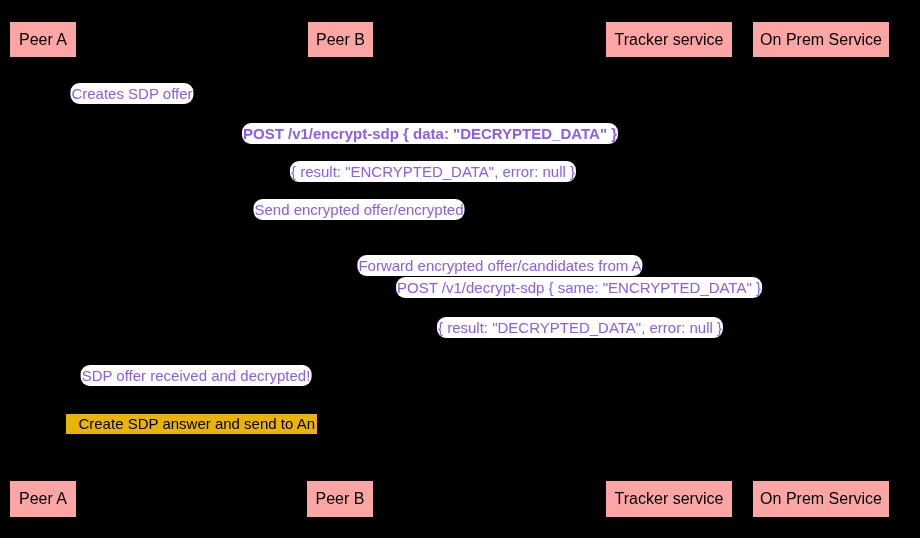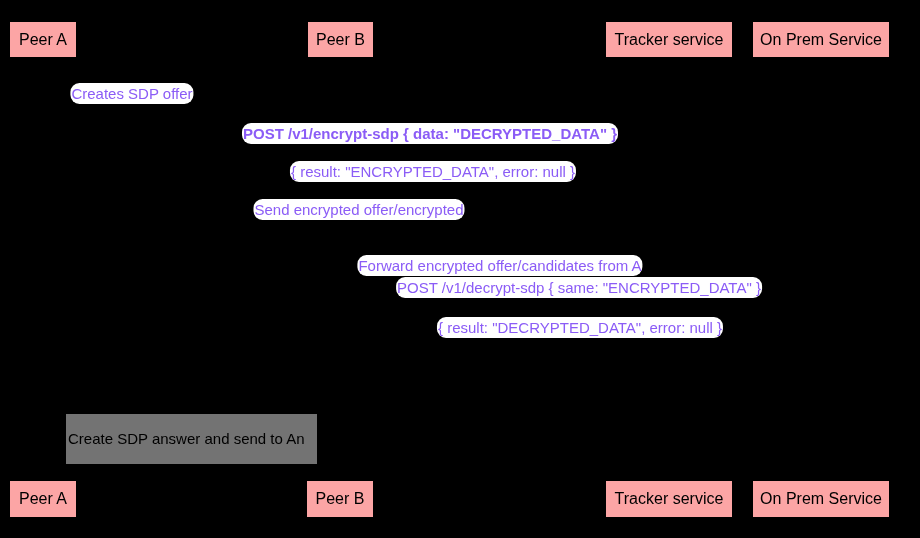--- a/index.html
+++ b/index.html
@@ -33,27 +33,27 @@
     color: #8b5cf6;
     font-size: 15px;
     line-height: 19px;
     padding: 1px 1px;
     white-space: nowrap;
     transform: translateX(-50%);
     border-radius: 9px;
   }
   .note-box {
     position: absolute;
-    background: #737373;
+    background: #eab308;
     color: #000000;
     font-size: 15px;
     line-height: 18px;
-    text-align: left;
+    text-align: right;
     box-sizing: border-box;
-    padding: 16px 2px;
+    padding: 1px 2px;
   }
 </style>
 </head>
 <body>
 
 <div class="canvas">
 
   <div class="actor-box" style="left:10px; top:22px; width:66px;">
     <span>Peer A</span>
   </div>
@@ -67,20 +67,21 @@
     <span>On Prem Service</span>
   </div>
 
   <div class="msg-label" style="left:132px; top:83px;">Creates SDP offer</div>
   <div class="msg-label" style="left:430px; top:123px;font-weight:bold;">POST /v1/encrypt-sdp { data: "DECRYPTED_DATA" }</div>
   <div class="msg-label" style="left:433px; top:161px;">{ result: "ENCRYPTED_DATA", error: null }</div>
   <div class="msg-label" style="left:359px; top:199px;">Send encrypted offer/encrypted</div>
   <div class="msg-label" style="left:500px; top:238px;margin-top:17px;">Forward encrypted offer/candidates from A</div>
   <div class="msg-label" style="left:579px; top:277px;">POST /v1/decrypt-sdp { same: "ENCRYPTED_DATA" }</div>
   <div class="msg-label" style="left:580px; top:317px;">{ result: "DECRYPTED_DATA", error: null }</div>
+  <div class="msg-label" style="left:196px; top:365px;">SDP offer received and decrypted!</div>
 
   <div class="note-box" style="left:66px; top:414px; width:251px;">
     <div>Create SDP answer and send to An</div>
   </div>
 
   <div class="actor-box" style="left:10px; top:481px; width:66px; height:36px;">
     <span>Peer A</span>
   </div>
   <div class="actor-box" style="left:307px; top:481px; width:66px; height:36px;">
     <span>Peer B</span>

